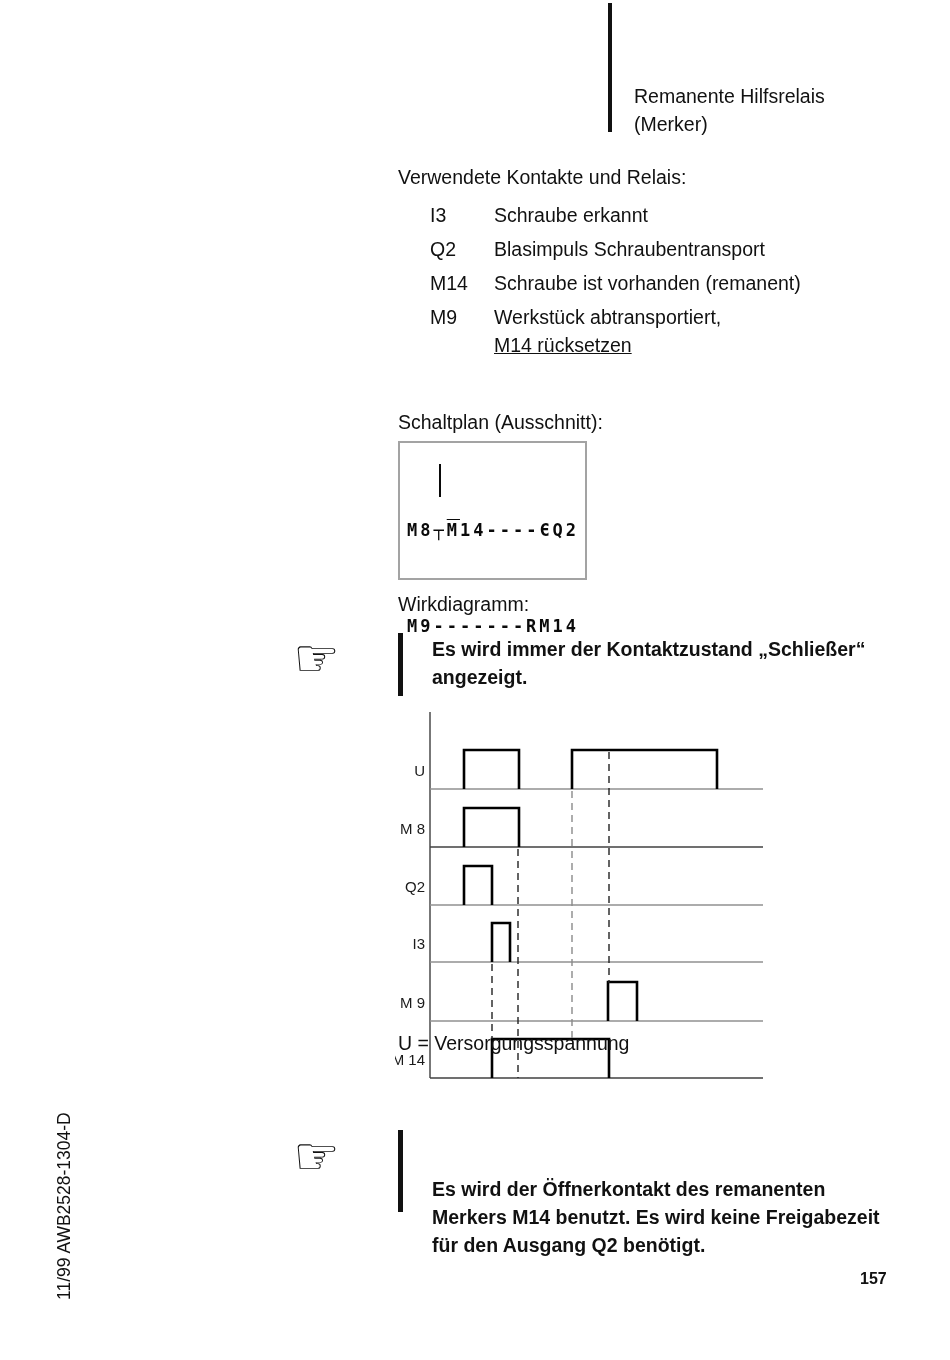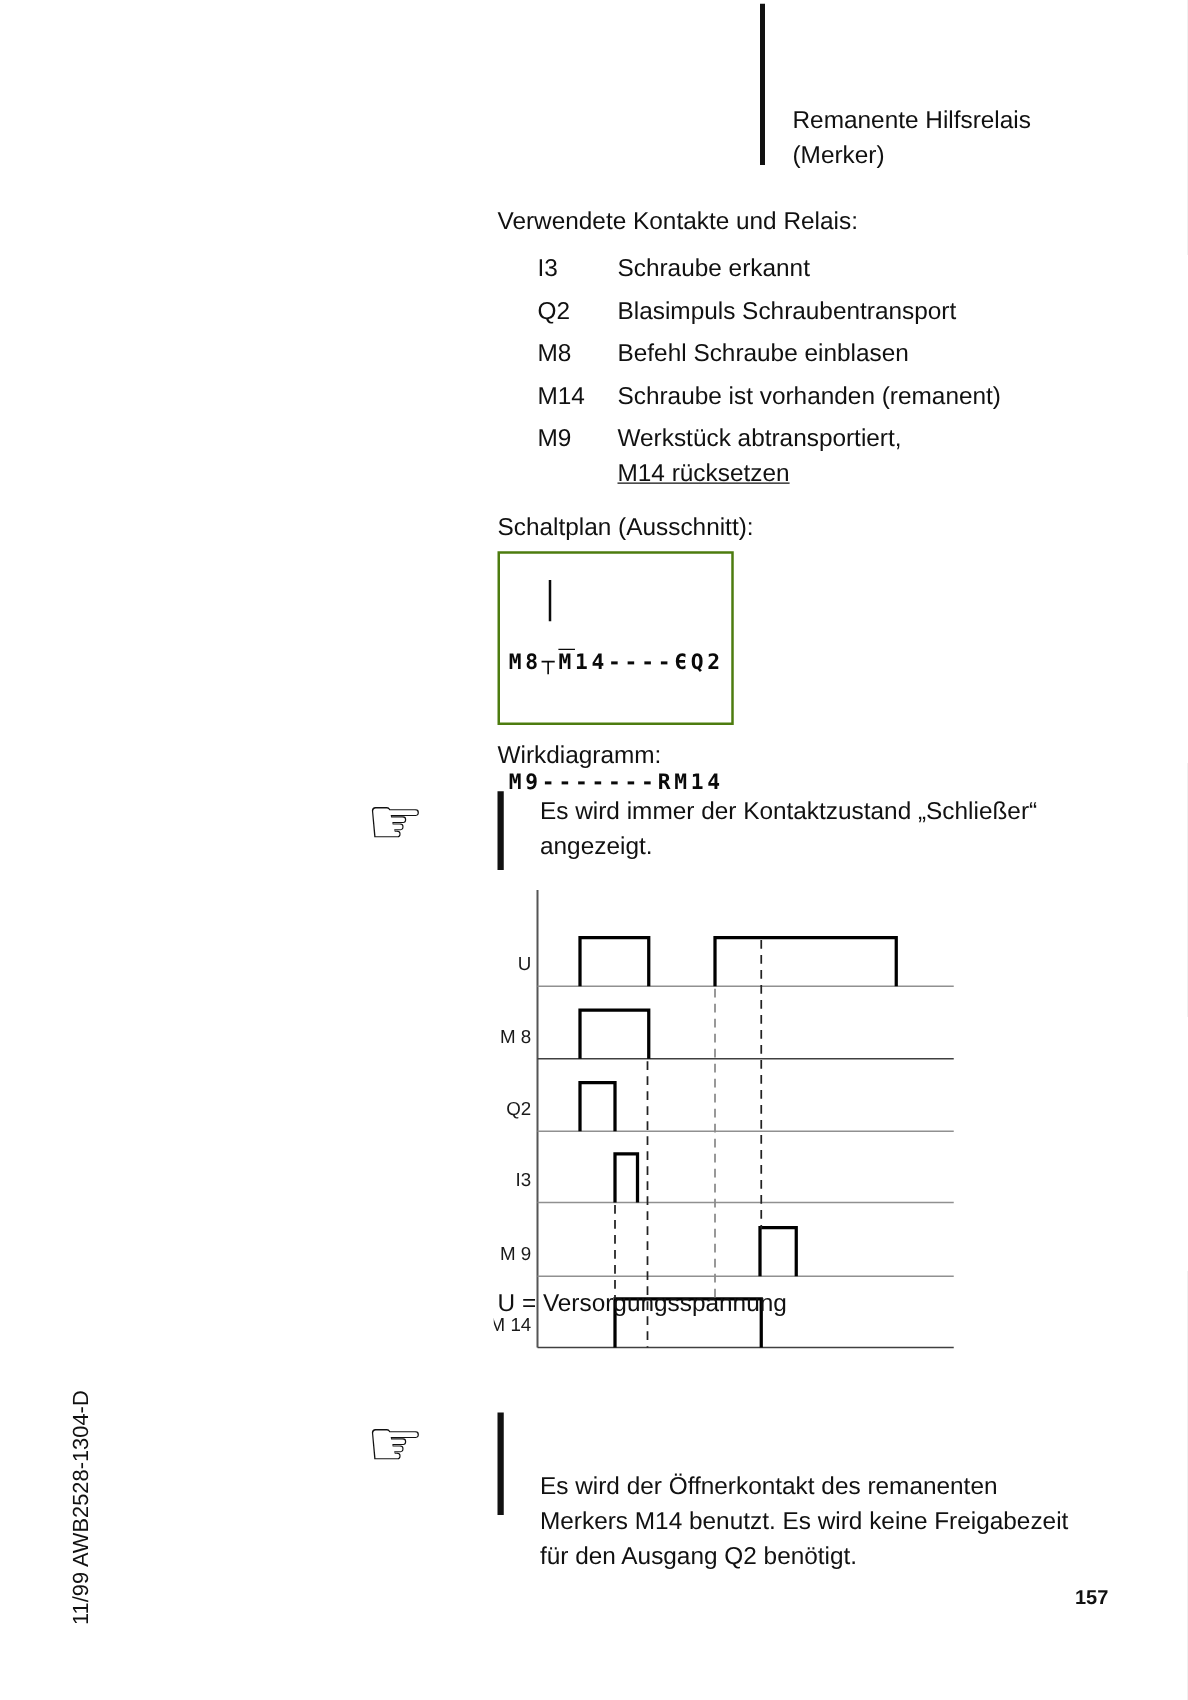--- a/index.html
+++ b/index.html
@@ -21,36 +21,36 @@
   .crow{display:flex; line-height:22px; margin-bottom:12px; font-size:19.5px;}
   .crow .term{width:64px; flex:0 0 64px;}
   .crow .desc{white-space:nowrap;}
   .desc2{margin-top:6px; white-space:nowrap;text-decoration:underline;}
 
   .schaltplan-h{left:398px; top:410px;}
 
   
   .lcd{
     left:398px; top:441px; width:178px; height:128px;
-    border:2px solid #4d7c0f; background:#fff;
+    border:2px solid #a3a3a3; background:#fff;
     font-family:"DejaVu Sans Mono", monospace; font-weight:bold;
     font-size:17px; letter-spacing:3px; line-height:32px;
     padding:7px 0 0 7px; white-space:pre; color:#0a0a0a;
     font-variant-ligatures:none;
   }
   .lcd-line{height:32px; white-space:pre;}
   .neg{text-decoration:overline;}
   .lcd-branch{left:439px; top:464px; width:2px; height:33px; background:#0a0a0a;}
 
   .wirk-h{left:398px; top:592px;}
 
   
   .manicule{font-family:"DejaVu Sans", sans-serif; font-size:52px; line-height:56px; color:#111;}
   .note-bar{width:5px; background:#111;}
-  .note-text{font-size:19.5px; line-height:28px;}
+  .note-text{font-size:19.5px; line-height:28px;font-weight:bold;}
   .note-line{white-space:nowrap;}
   .man1{left:293px; top:630px;}
   .bar1{left:398px; top:633px; height:63px;}
   .txt1{left:432px; top:635px;}
   .man2{left:293px; top:1128px;}
   .bar2{left:398px; top:1130px; height:82px;}
   .txt2{left:432px; top:1175px;}
 
   
   .wirk{left:395px; top:706px; width:372px; height:380px;}
@@ -78,24 +78,20 @@
     <div>(Merker)</div>
   </div>
   <div class="abs contacts">
     <div class="crow">
       <span class="term">I3</span>
       <span class="desc">Schraube erkannt</span>
     </div>
     <div class="crow">
       <span class="term">Q2</span>
       <span class="desc">Blasimpuls Schraubentransport</span>
-    </div>
-    <div class="crow">
-      <span class="term">M8</span>
-      <span class="desc">Befehl Schraube einblasen</span>
     </div>
     <div class="crow">
       <span class="term">M14</span>
       <span class="desc">Schraube ist vorhanden (remanent)</span>
     </div>
     <div class="crow">
       <span class="term">M9</span>
       <span>
         <span class="desc" style="display:block">Werkstück abtransportiert,</span>
         <span class="desc2" style="display:block">M14 rücksetzen</span>

